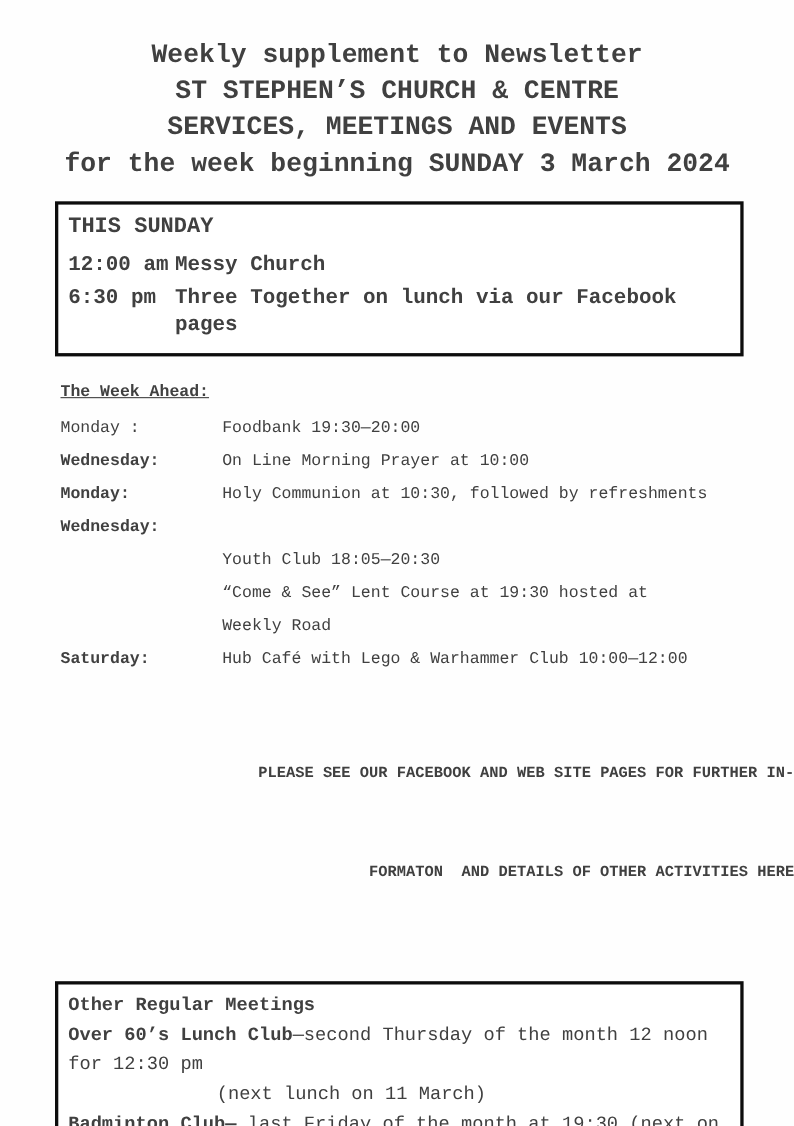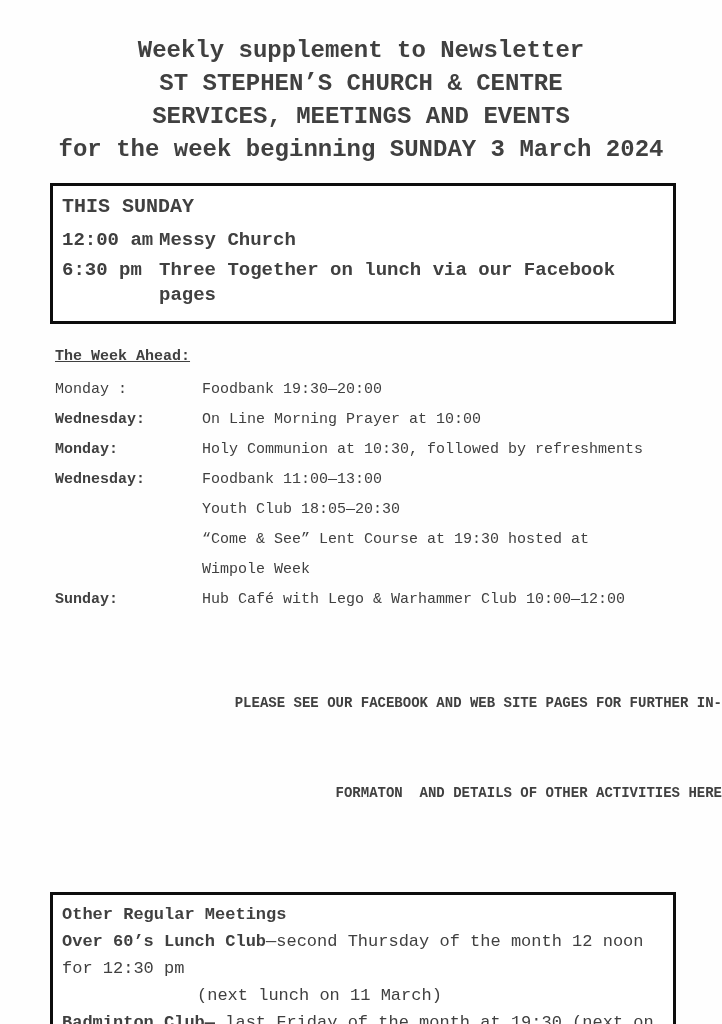--- a/index.html
+++ b/index.html
@@ -123,36 +123,35 @@
     <div class="wa-row">
       <span class="wa-day">Wednesday:</span>
       <span class="wa-desc">On Line Morning Prayer at 10:00</span>
     </div>
     <div class="wa-row">
       <span class="wa-day">Monday:</span>
       <span class="wa-desc">Holy Communion at 10:30, followed by refreshments</span>
     </div>
     <div class="wa-row">
       <span class="wa-day">Wednesday:</span>
-      <span class="wa-desc">Foodbank 11:00—13:00</span>
     </div>
     <div class="wa-row">
       <span class="wa-day"></span>
       <span class="wa-desc">Youth Club 18:05—20:30</span>
     </div>
     <div class="wa-row">
       <span class="wa-day"></span>
       <span class="wa-desc">“Come &amp; See” Lent Course at 19:30 hosted at</span>
     </div>
     <div class="wa-row">
       <span class="wa-day"></span>
-      <span class="wa-desc">Wimpole Week</span>
+      <span class="wa-desc">Weekly Road</span>
     </div>
     <div class="wa-row">
-      <span class="wa-day">Sunday:</span>
+      <span class="wa-day">Saturday:</span>
       <span class="wa-desc">Hub Café with Lego &amp; Warhammer Club 10:00—12:00</span>
     </div>
   </div>
 
   <div class="notice">
     <div>PLEASE SEE OUR FACEBOOK AND WEB SITE PAGES FOR FURTHER IN-</div>
     <div>FORMATON  AND DETAILS OF OTHER ACTIVITIES HERE</div>
   </div>
 
   <div class="box box-other">

